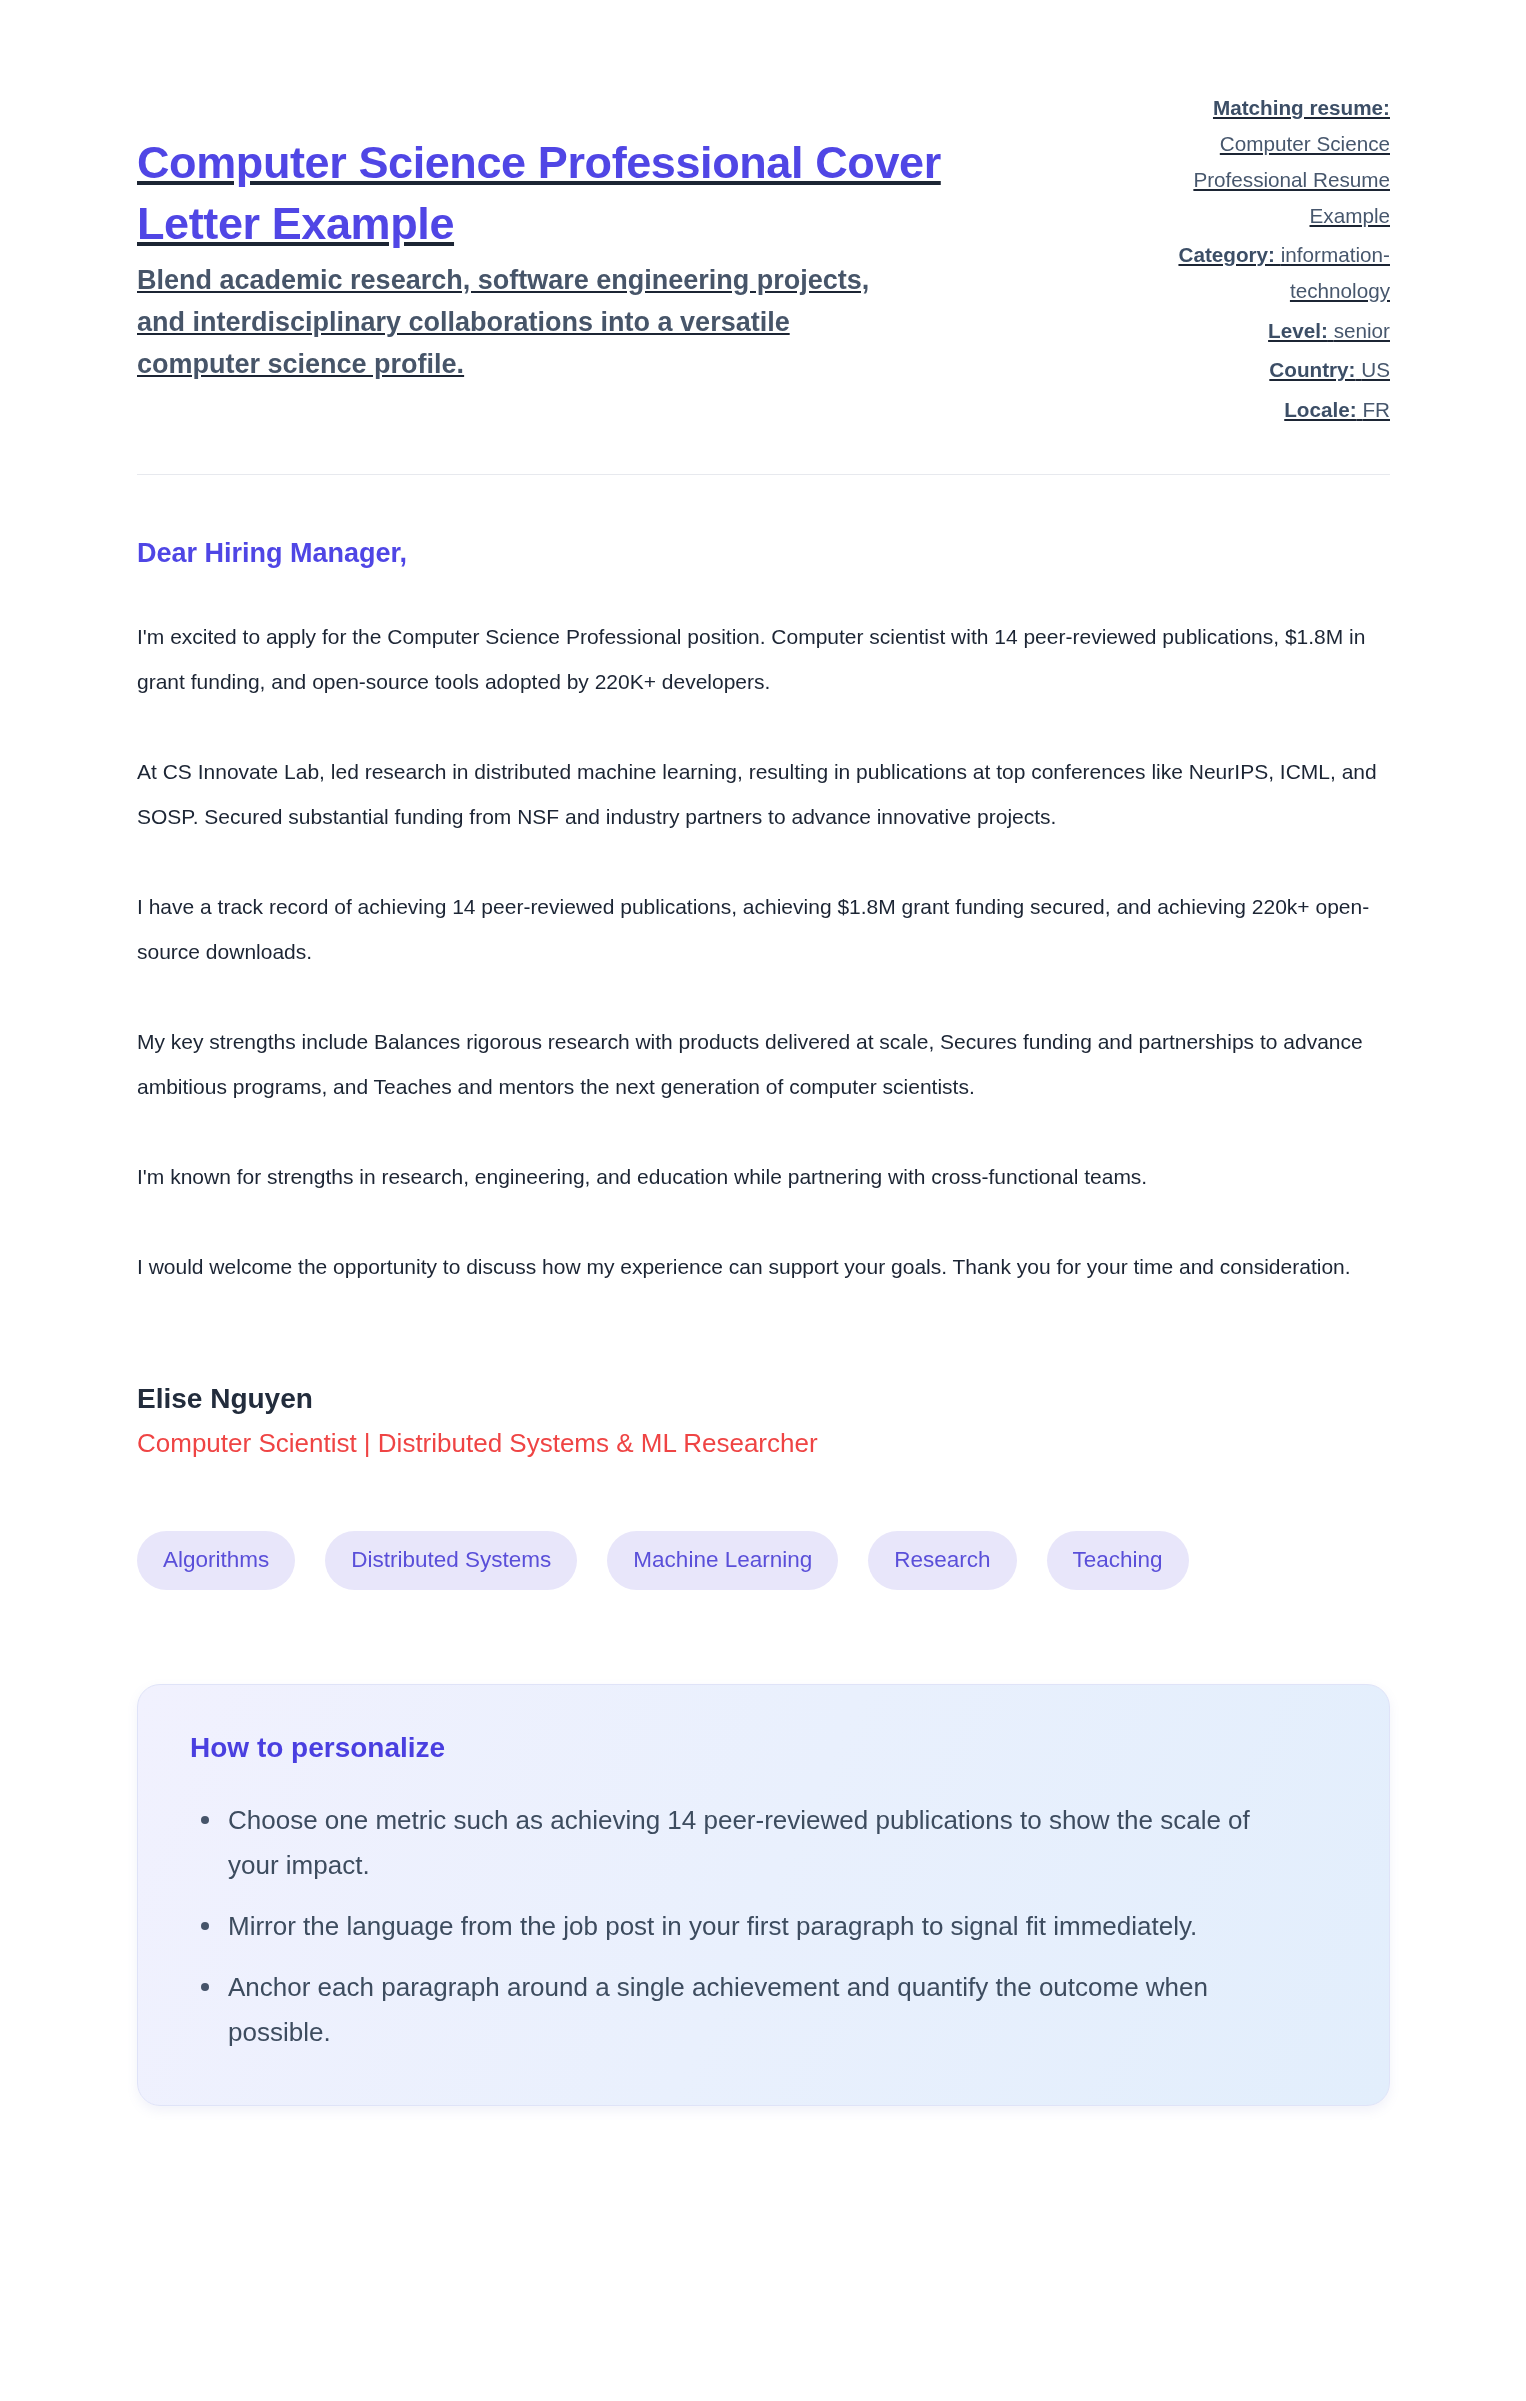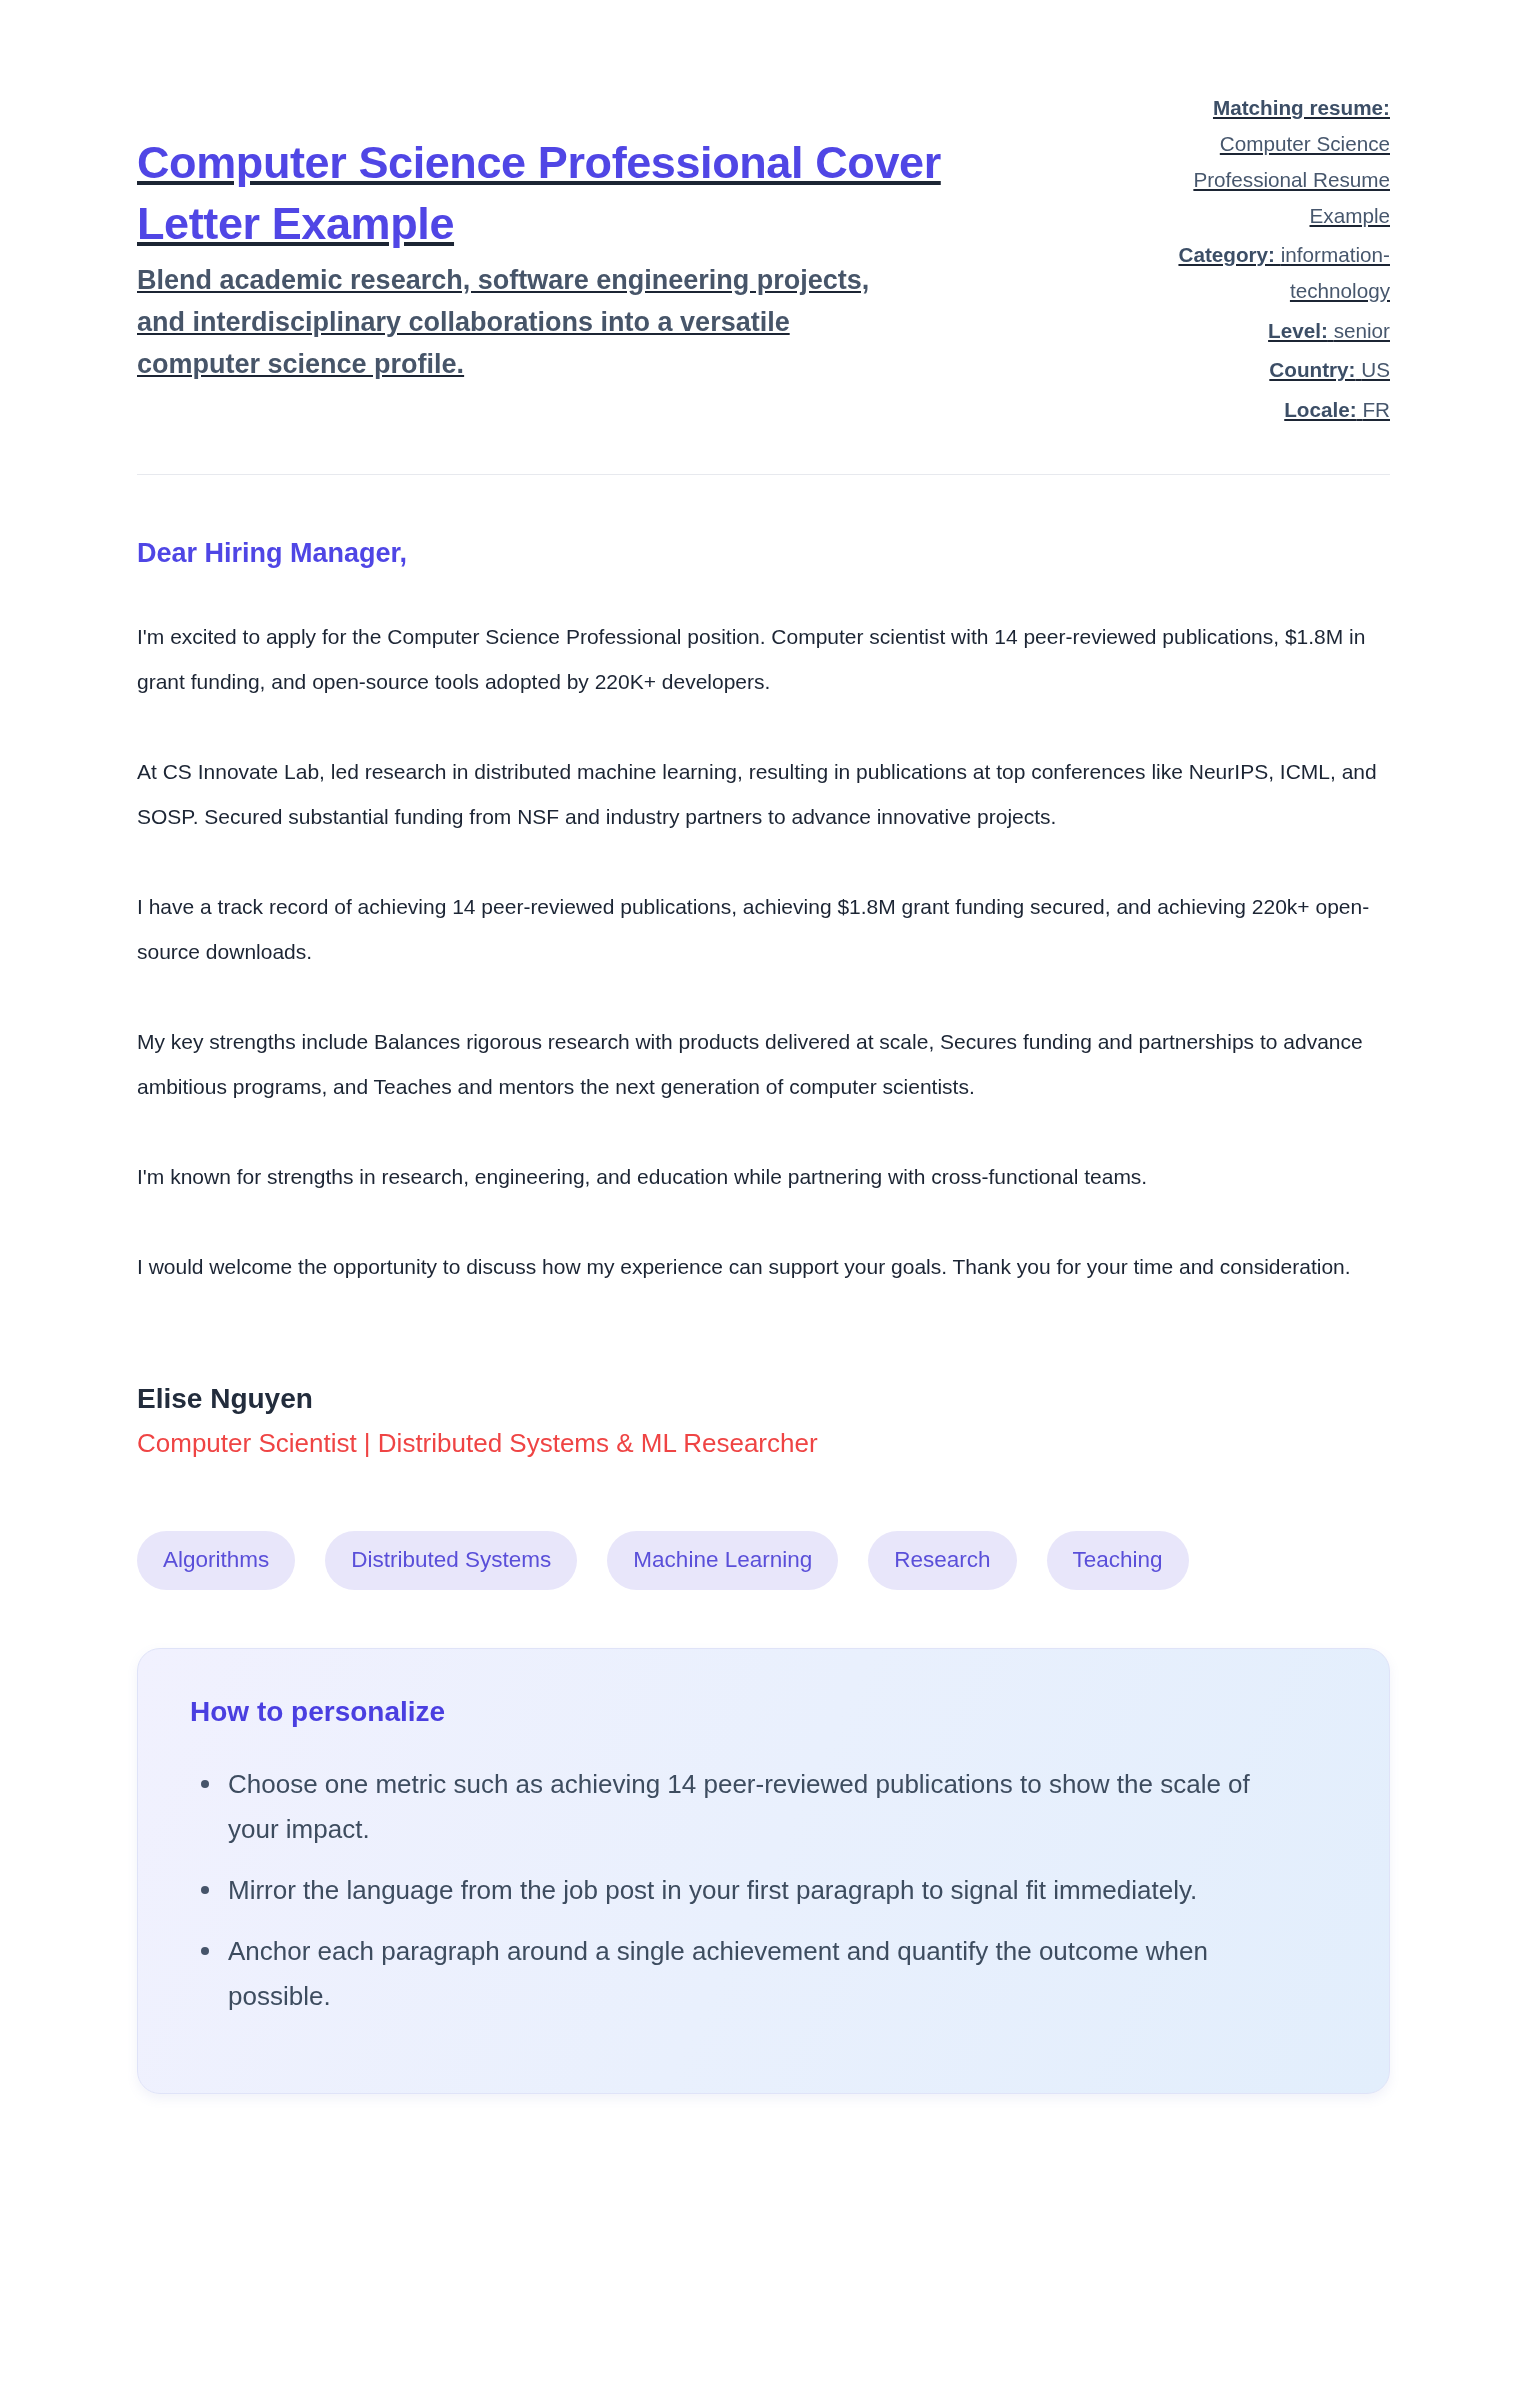--- a/index.html
+++ b/index.html
@@ -85,25 +85,25 @@
     color: #5a4fd9;
     font-size: 22.5px;
     line-height: 22.5px;
     padding: 18px 26px;
     border-radius: 30px;
     cursor: pointer;
   }
 
   
   .tips {
-    margin-top: 58px;
+    margin-top: 94px;
     background: linear-gradient(115deg, #f1f1fe 0%, #e9f0fd 50%, #e2eefc 100%);
     border: 0.9px solid #dfe3f8;
     border-radius: 23px;
-    padding: 47px 52px 74px;
+    padding: 47px 52px 50px;
     box-shadow: 0 4.5px 10.8px rgba(120, 130, 200, 0.10);
   }
   .tips-title {
     margin: 0;
     font-size: 28px;
     font-weight: 700;
     color: #4a3fe0;
   }
   .tips-list { margin: 34px 0 0; padding: 0; list-style: none; }
   .tips-list li {

